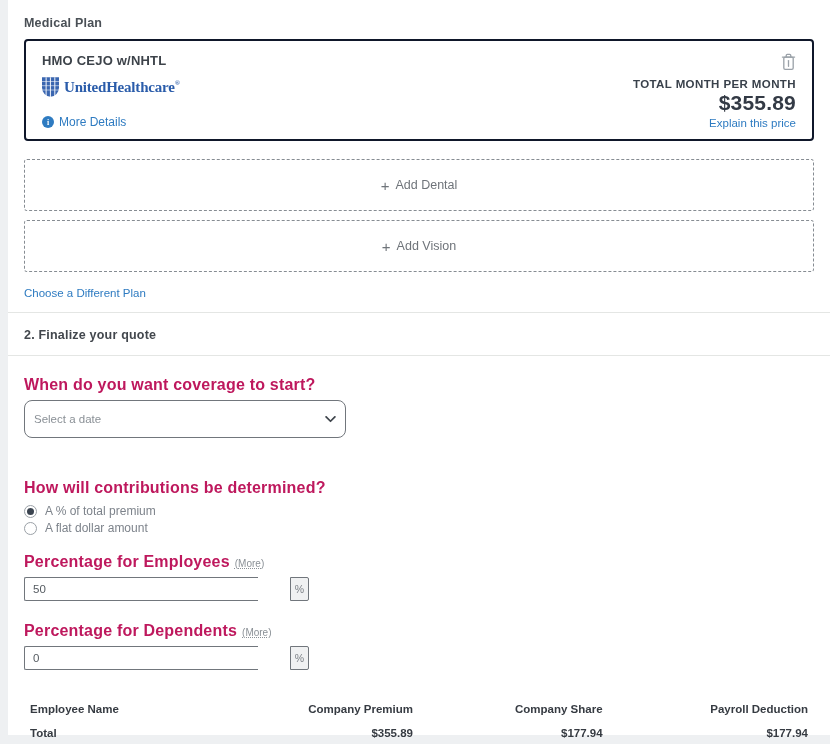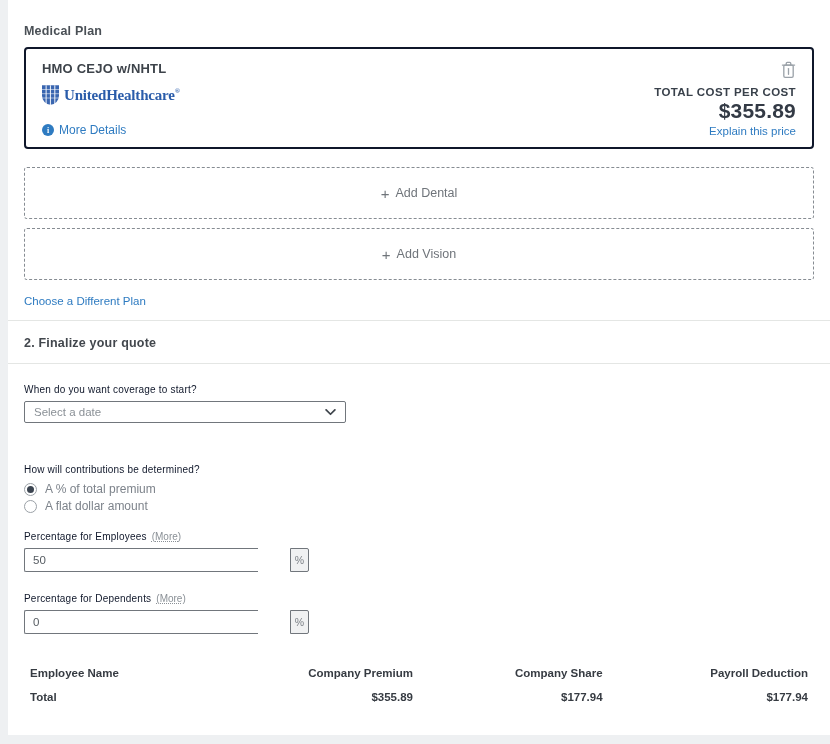--- a/index.html
+++ b/index.html
@@ -6,21 +6,21 @@
   html,body { width:830px; height:744px; }
   body {
     font-family:"Liberation Sans", sans-serif;
     background:#eef0f2;
     position:relative;
     overflow:hidden;
   }
   .panel {
     position:absolute; left:8px; top:0; right:0; bottom:9px;
     background:#ffffff;
-    padding:12px 8px;
+    padding:4px 8px;
   }
   .content { padding:0 8px; }
 
   .sec-header { font-size:12.5px; font-weight:700; color:#4a5056; padding-top:12px; letter-spacing:.2px; }
 
   
   .plan-card {
     margin-top:9px;
     border:2px solid #0f172a; border-radius:4px;
     height:102px;
@@ -49,26 +49,26 @@
   .dash-box .plus { font-size:15px; font-weight:400; color:#6f747a; }
   .dash-dental { margin-top:18px; }
   .dash-vision { margin-top:9px; }
 
   .choose-link { margin-top:15px; font-size:11.5px; color:#2e7bc1; cursor:pointer; display:inline-block; }
 
   .divider { border:none; border-top:1px solid #e4e6e4; margin:0 -16px; }
   .div1 { margin-top:11px; }
   .section2-title { font-size:12.5px; font-weight:700; color:#42474d; padding:15px 0 13px 0; letter-spacing:.2px; }
 
-  .q-label { font-size:10px; font-weight:400; color:#0f172a; letter-spacing:.2px; }
+  .q-label { font-size:16px; font-weight:700; color:#be185d; letter-spacing:.2px; }
   .q-coverage { margin-top:20px; }
 
   .select-box {
-    margin-top:6px; width:322px; height:22px;
-    border:1px solid #71767c; border-radius:2px;
+    margin-top:6px; width:322px; height:38px;
+    border:1px solid #71767c; border-radius:8px;
     display:flex; align-items:center; justify-content:space-between;
     padding:0 9px; cursor:pointer; background:#fff;
   }
   .select-text { font-size:11.5px; color:#8a9096; }
 
   .q-contrib { margin-top:41px; }
   .radio-group { margin-top:7px; display:flex; flex-direction:column; gap:3px; }
   .radio-row { display:flex; align-items:center; gap:8px; cursor:pointer; }
   .radio-circle { width:13px; height:13px; border:1px solid #9ba1a7; border-radius:50%; display:flex; align-items:center; justify-content:center; background:#fff; }
   .radio-row.selected .radio-circle::after { content:""; width:7px; height:7px; border-radius:50%; background:#3b4450; }
@@ -136,21 +136,21 @@
         <span class="trash-btn">
           <span>
             <svg width="15" height="18" viewBox="0 0 16 19" fill="none" stroke="#9aa1a8" stroke-width="1.4" stroke-linecap="round">
               <path d="M1.5 4.2 H14.5"></path>
               <path d="M5.6 4 V2.4 a1.1 1.1 0 0 1 1.1 -1.1 h2.6 a1.1 1.1 0 0 1 1.1 1.1 V4"></path>
               <rect x="3" y="4.2" width="10" height="13.2" rx="1.4"></rect>
               <path d="M8 8 v6"></path>
             </svg>
           </span>
         </span>
-        <div class="total-label">TOTAL COST PER COST</div>
+        <div class="total-label">TOTAL MONTH PER MONTH</div>
         <div class="total-value">$355.89</div>
         <div class="explain-link">Explain this price</div>
       </div>
     </div>
 
     <div class="dash-box dash-dental">
       <span class="plus">+</span>
       <span>Add Dental</span>
     </div>
 

